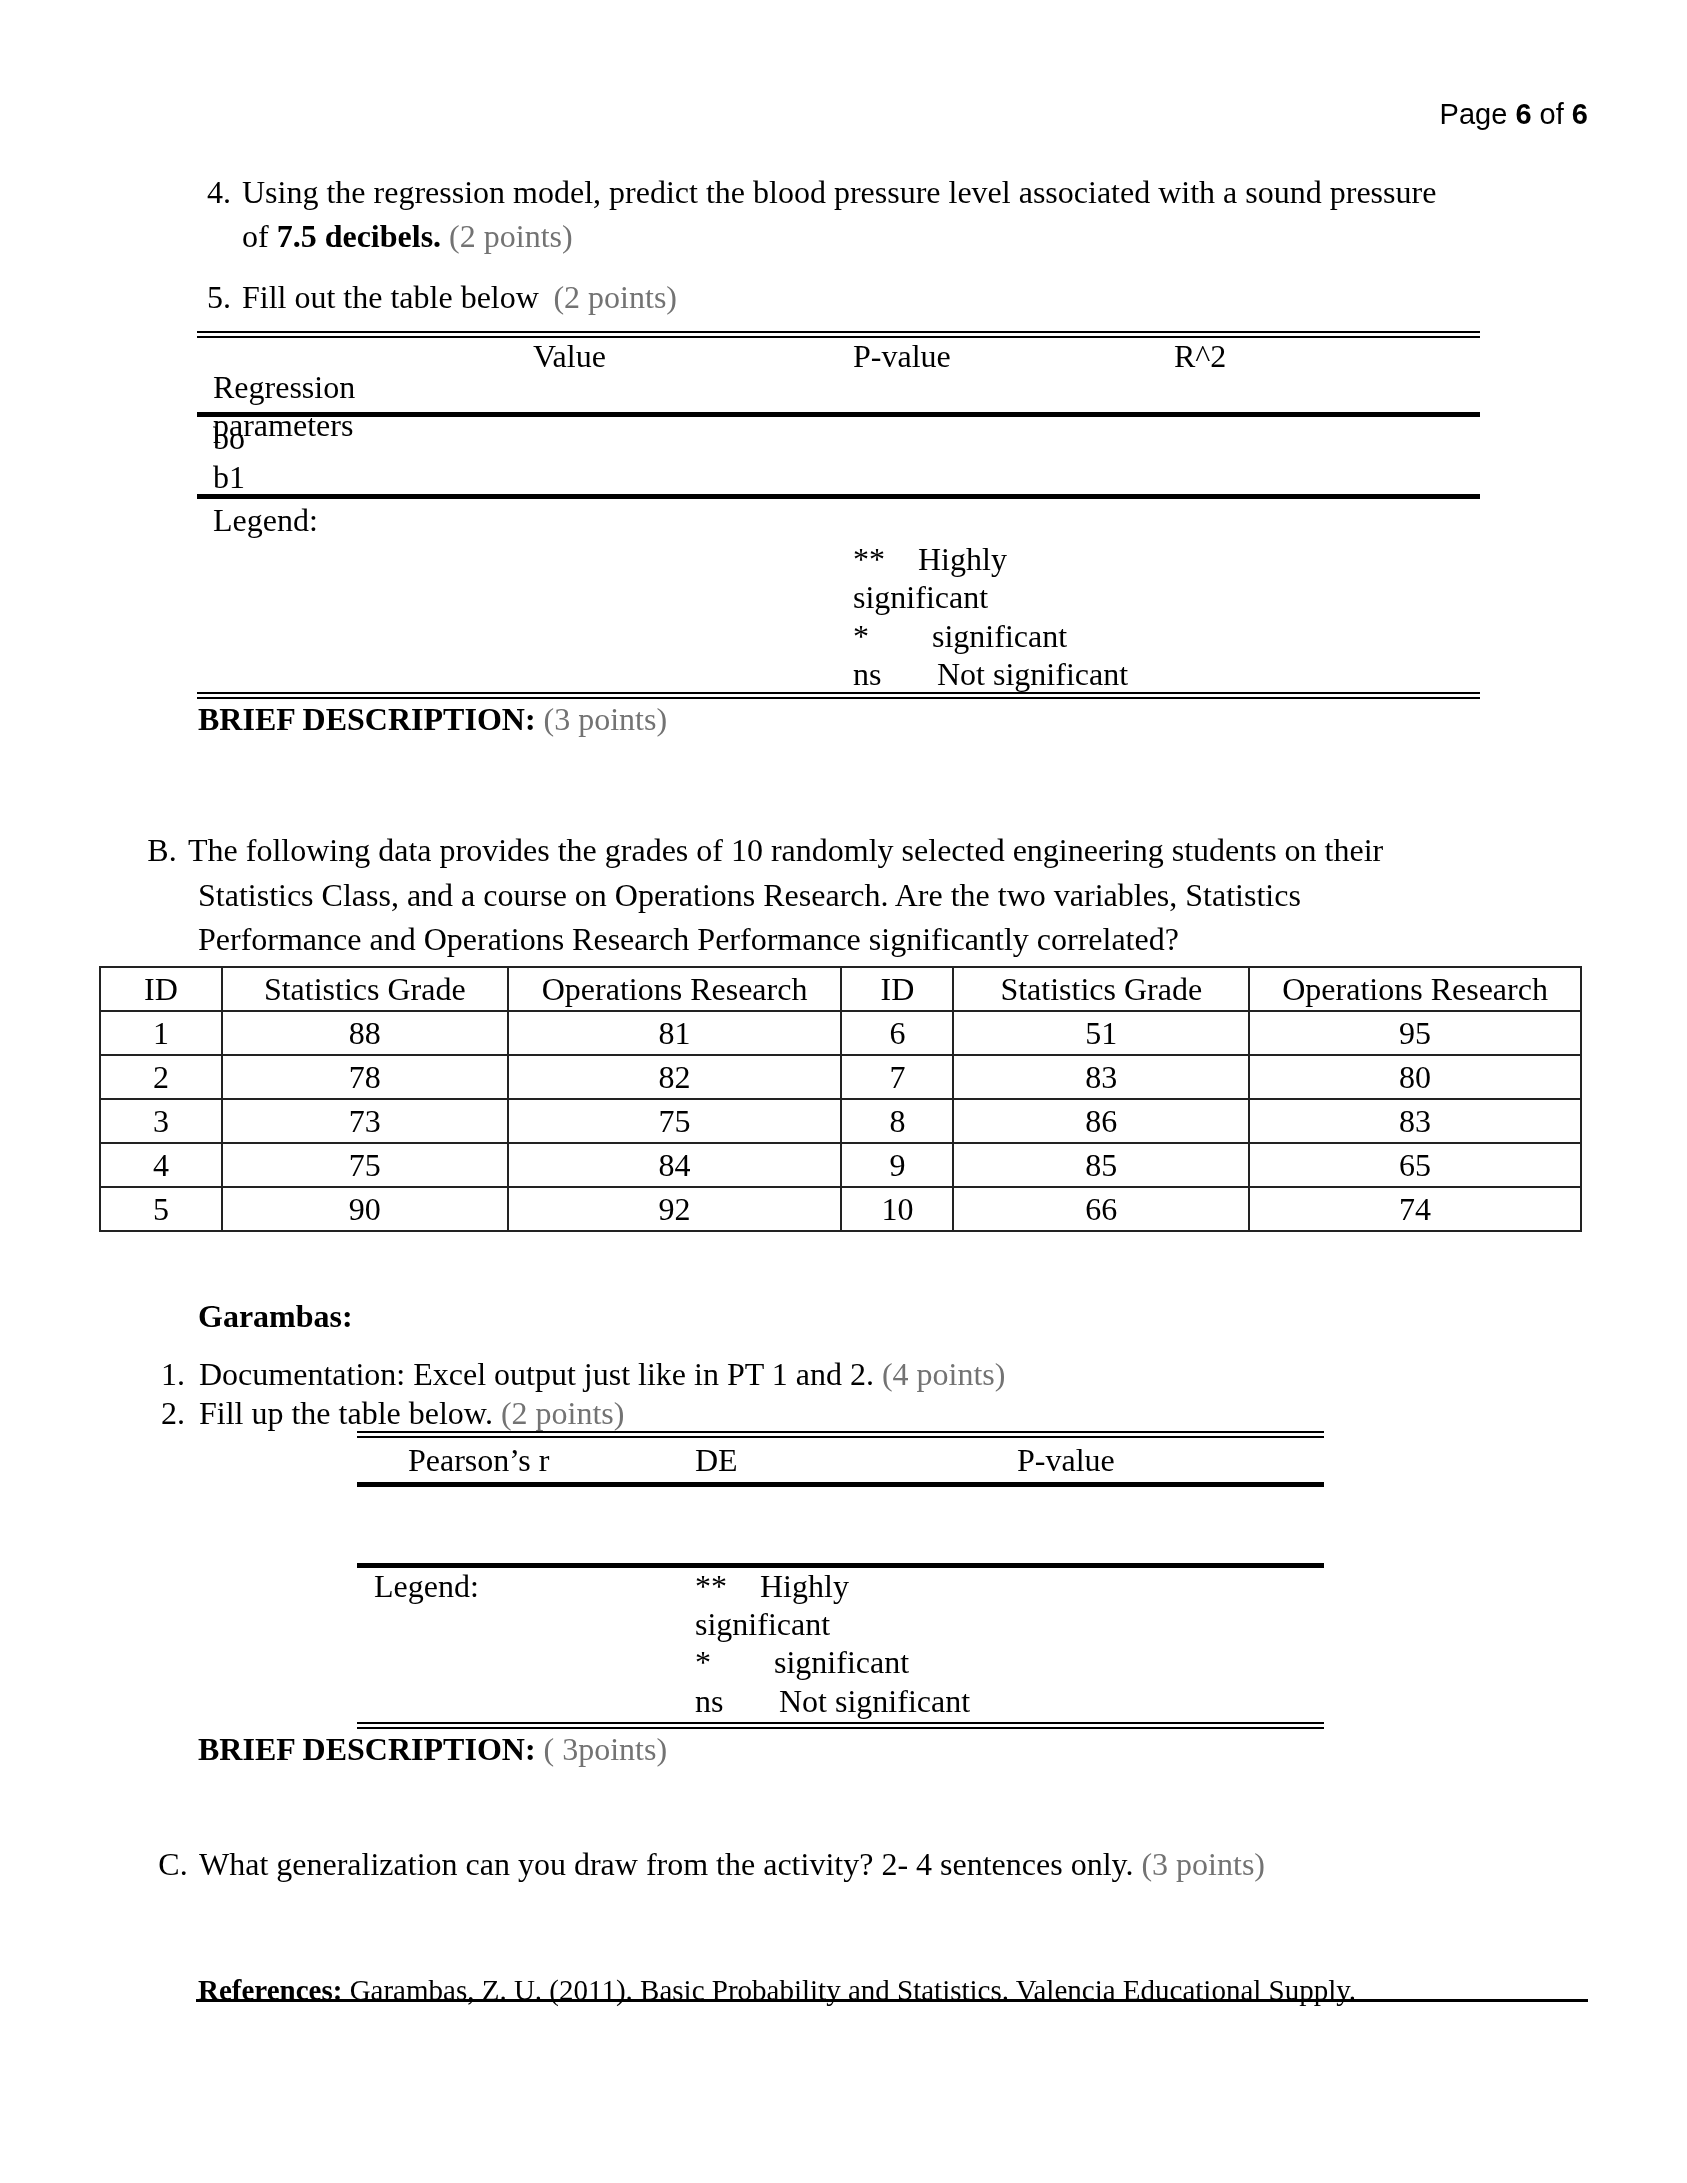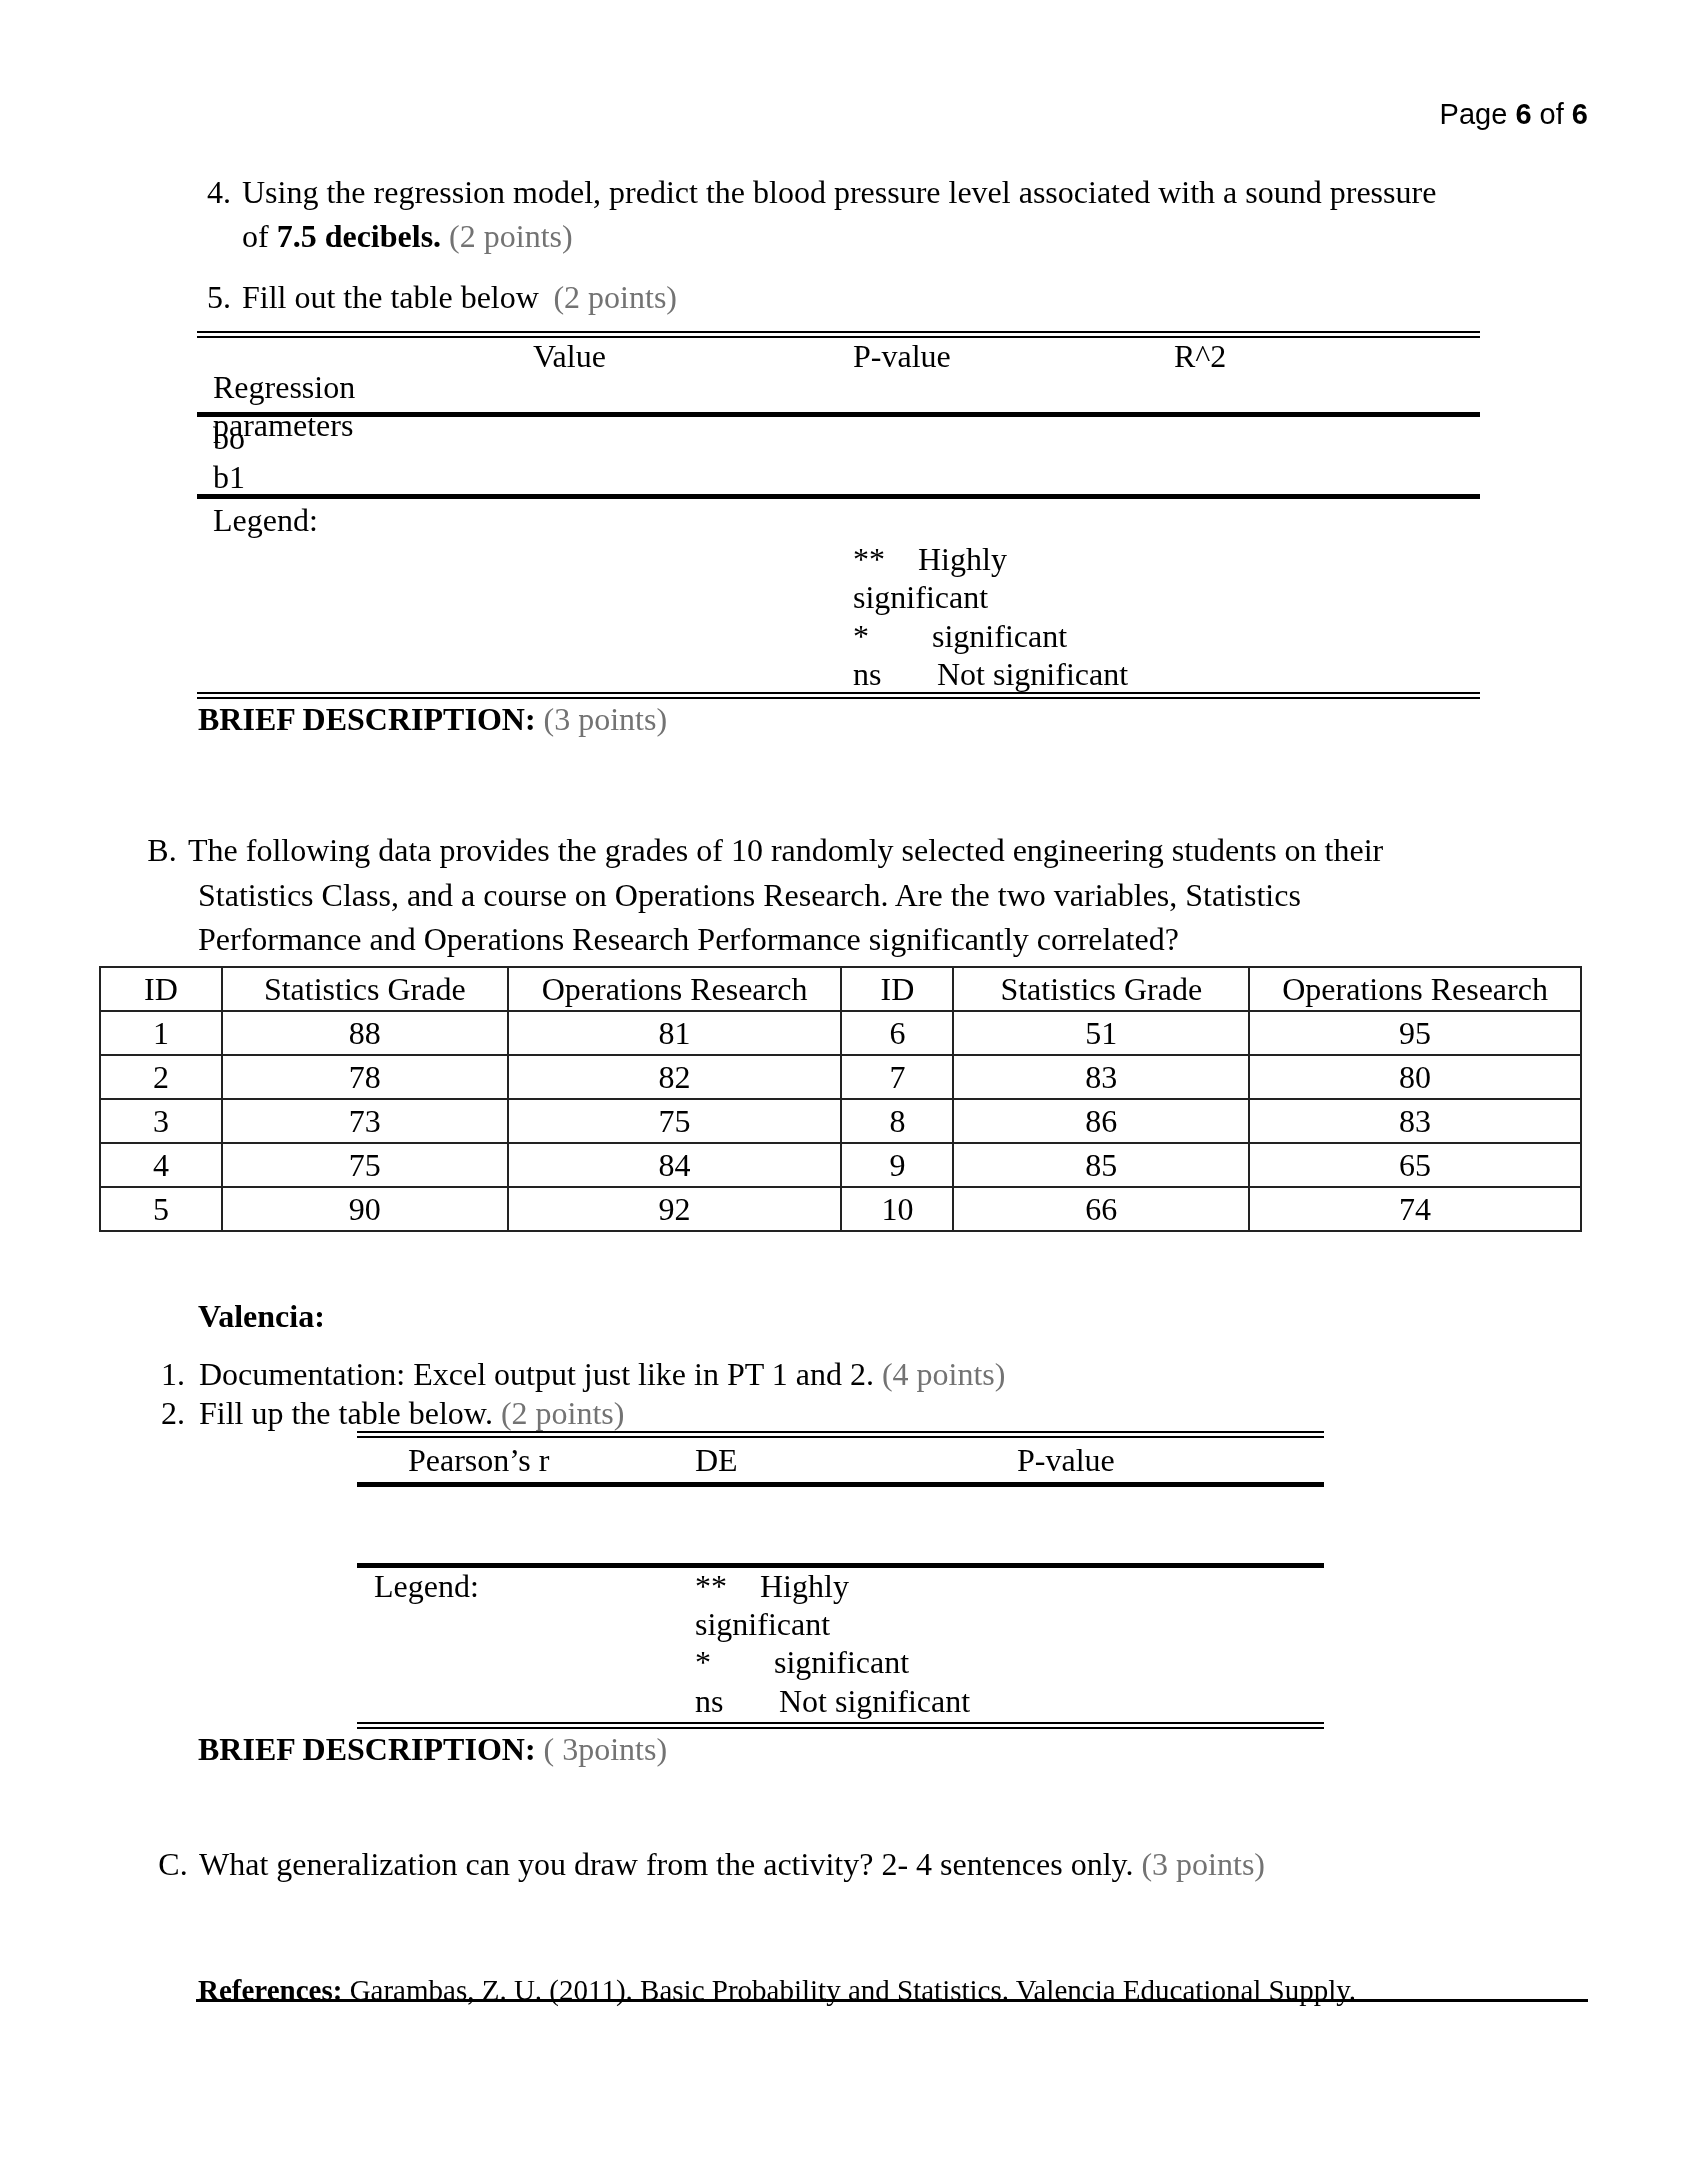--- a/index.html
+++ b/index.html
@@ -153,21 +153,21 @@
     <td>5</td>
     <td>90</td>
     <td>92</td>
     <td>10</td>
     <td>66</td>
     <td>74</td>
   </tr>
 </tbody>
   </table>
 
-<div class="abs txt bold" style="left:198px; top:1294px;">Valencia:</div>
+<div class="abs txt bold" style="left:198px; top:1294px;">Garambas:</div>
 
 <div class="abs txt" style="left:147px; top:1352px;">
   <span style="display:inline-block;width:52px;">1.</span><span>Documentation: Excel output just like in PT 1 and 2.</span>
   <span class="pts">(4 points)</span>
 </div>
 <div class="abs txt" style="left:147px; top:1391px;">
   <span style="display:inline-block;width:52px;">2.</span><span>Fill up the table below.</span>
   <span class="pts">(2 points)</span>
 </div>
 

